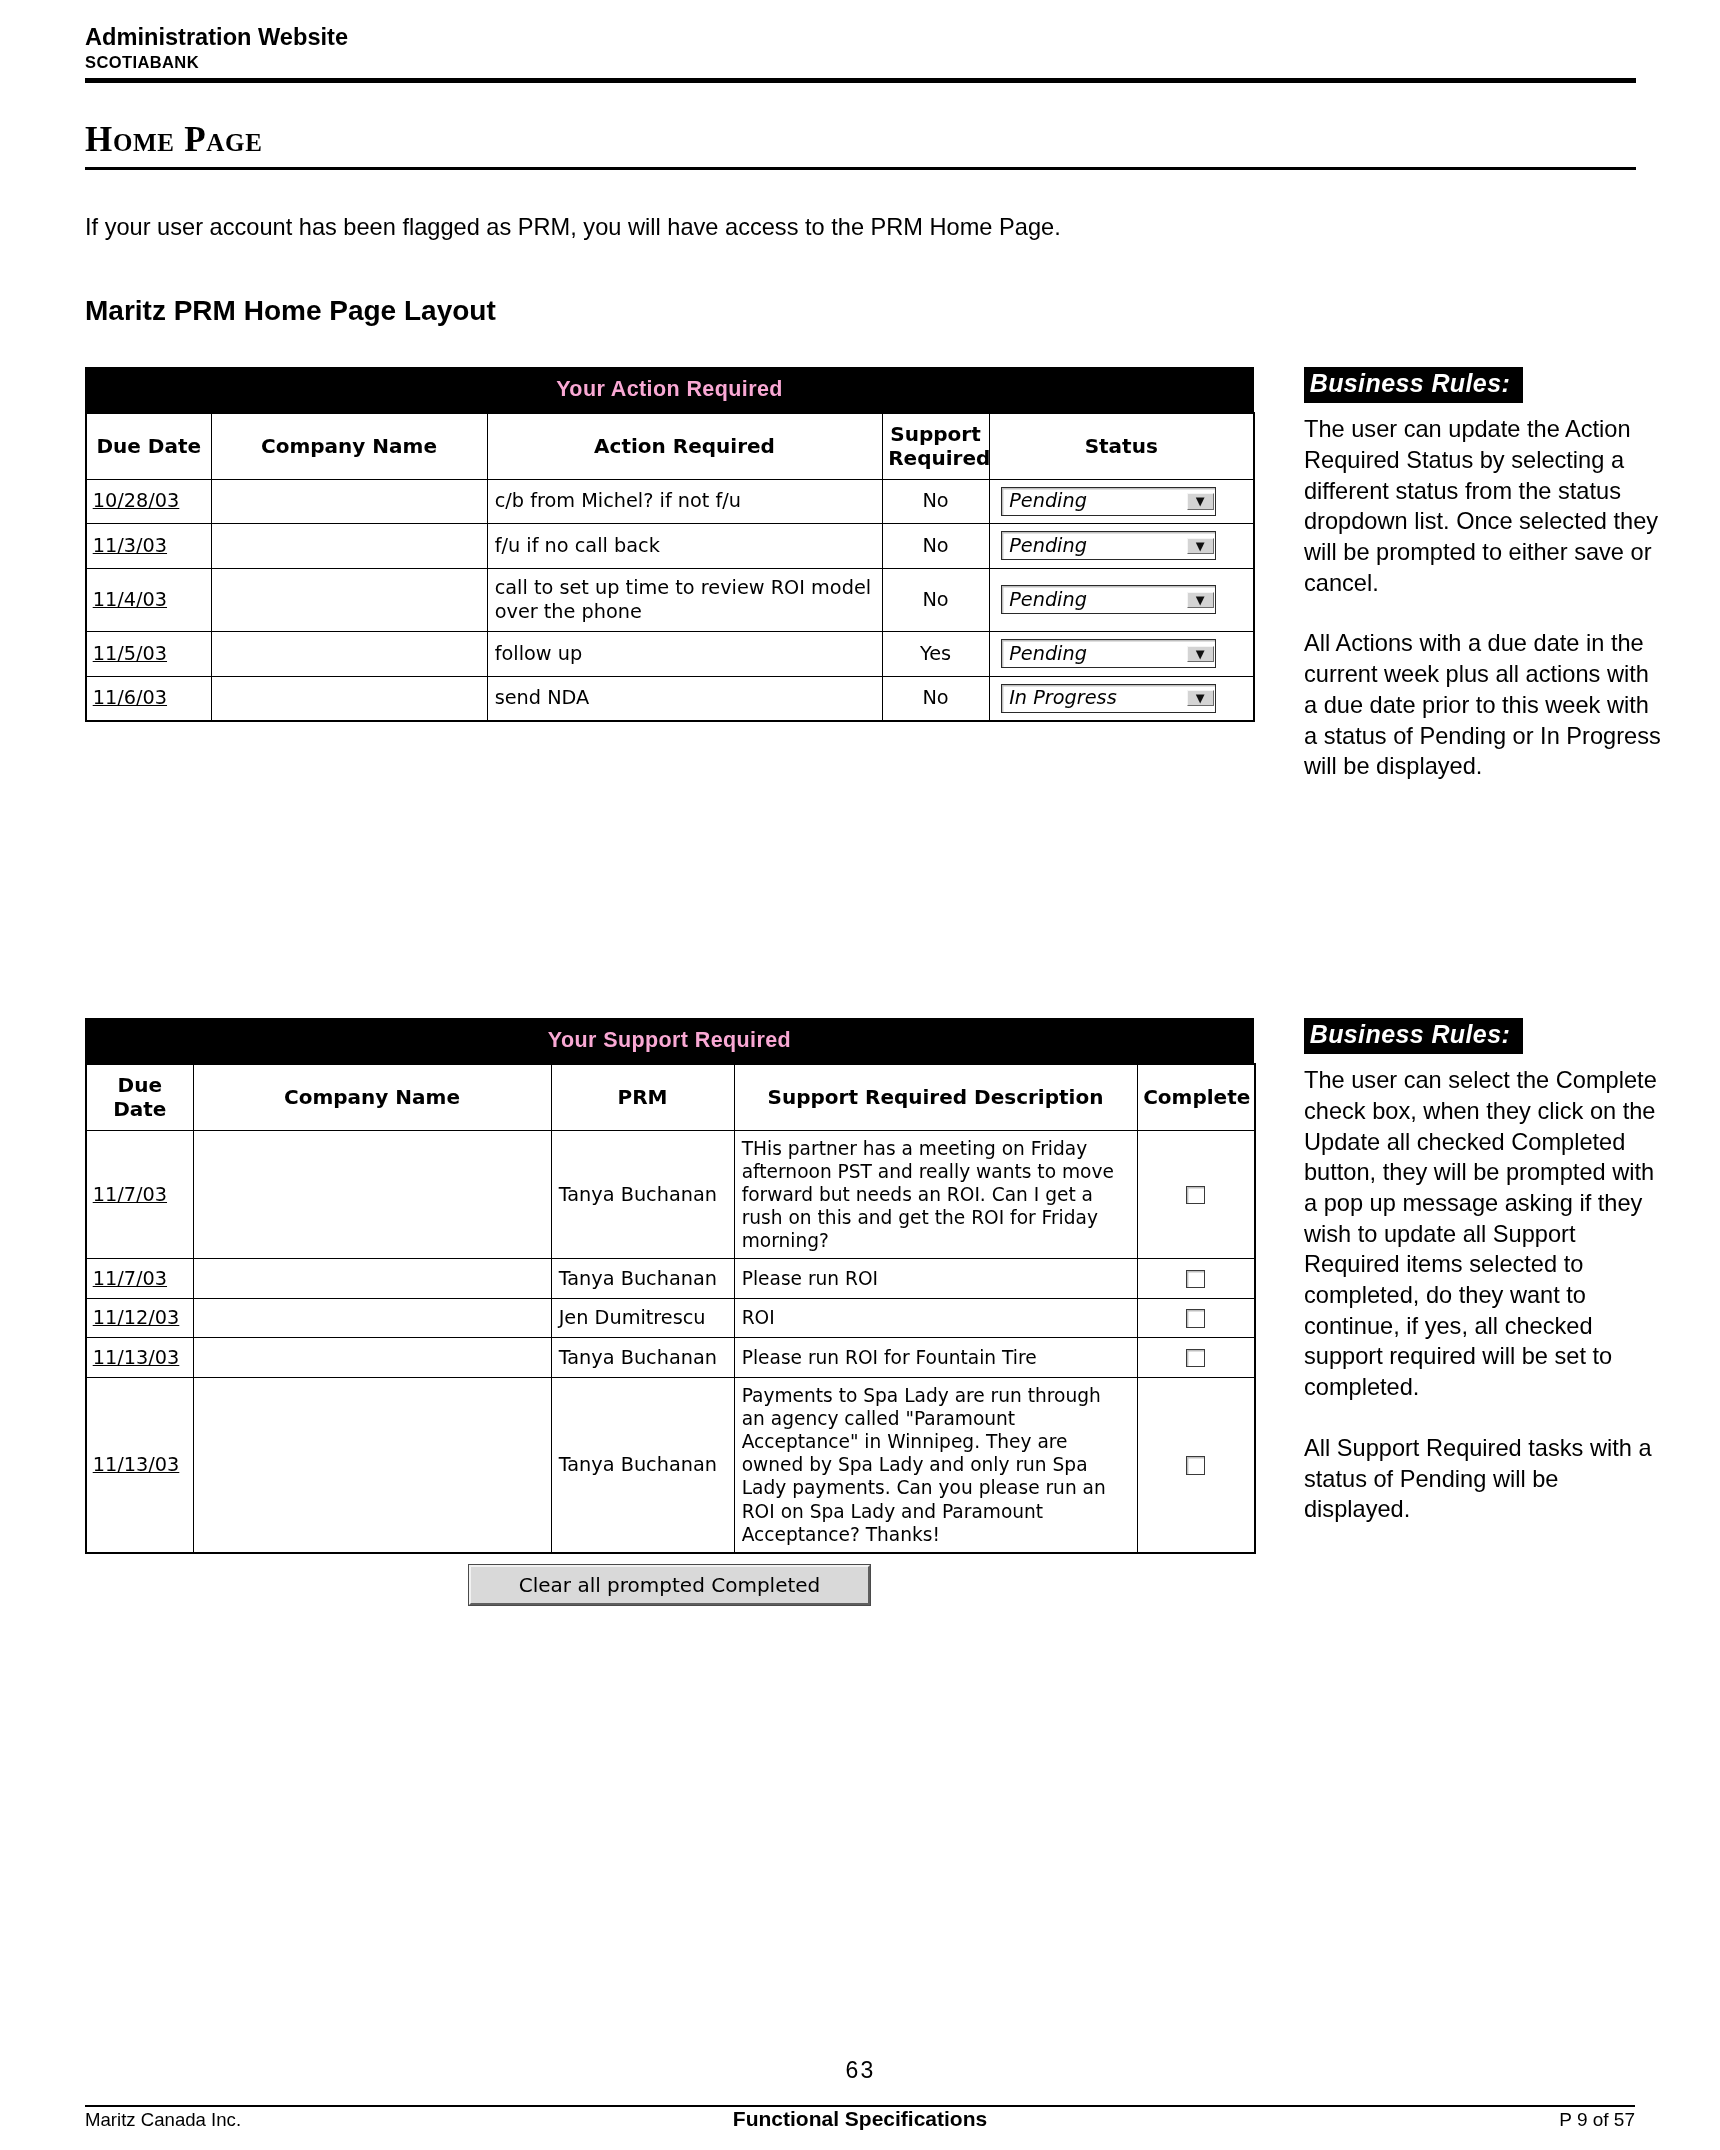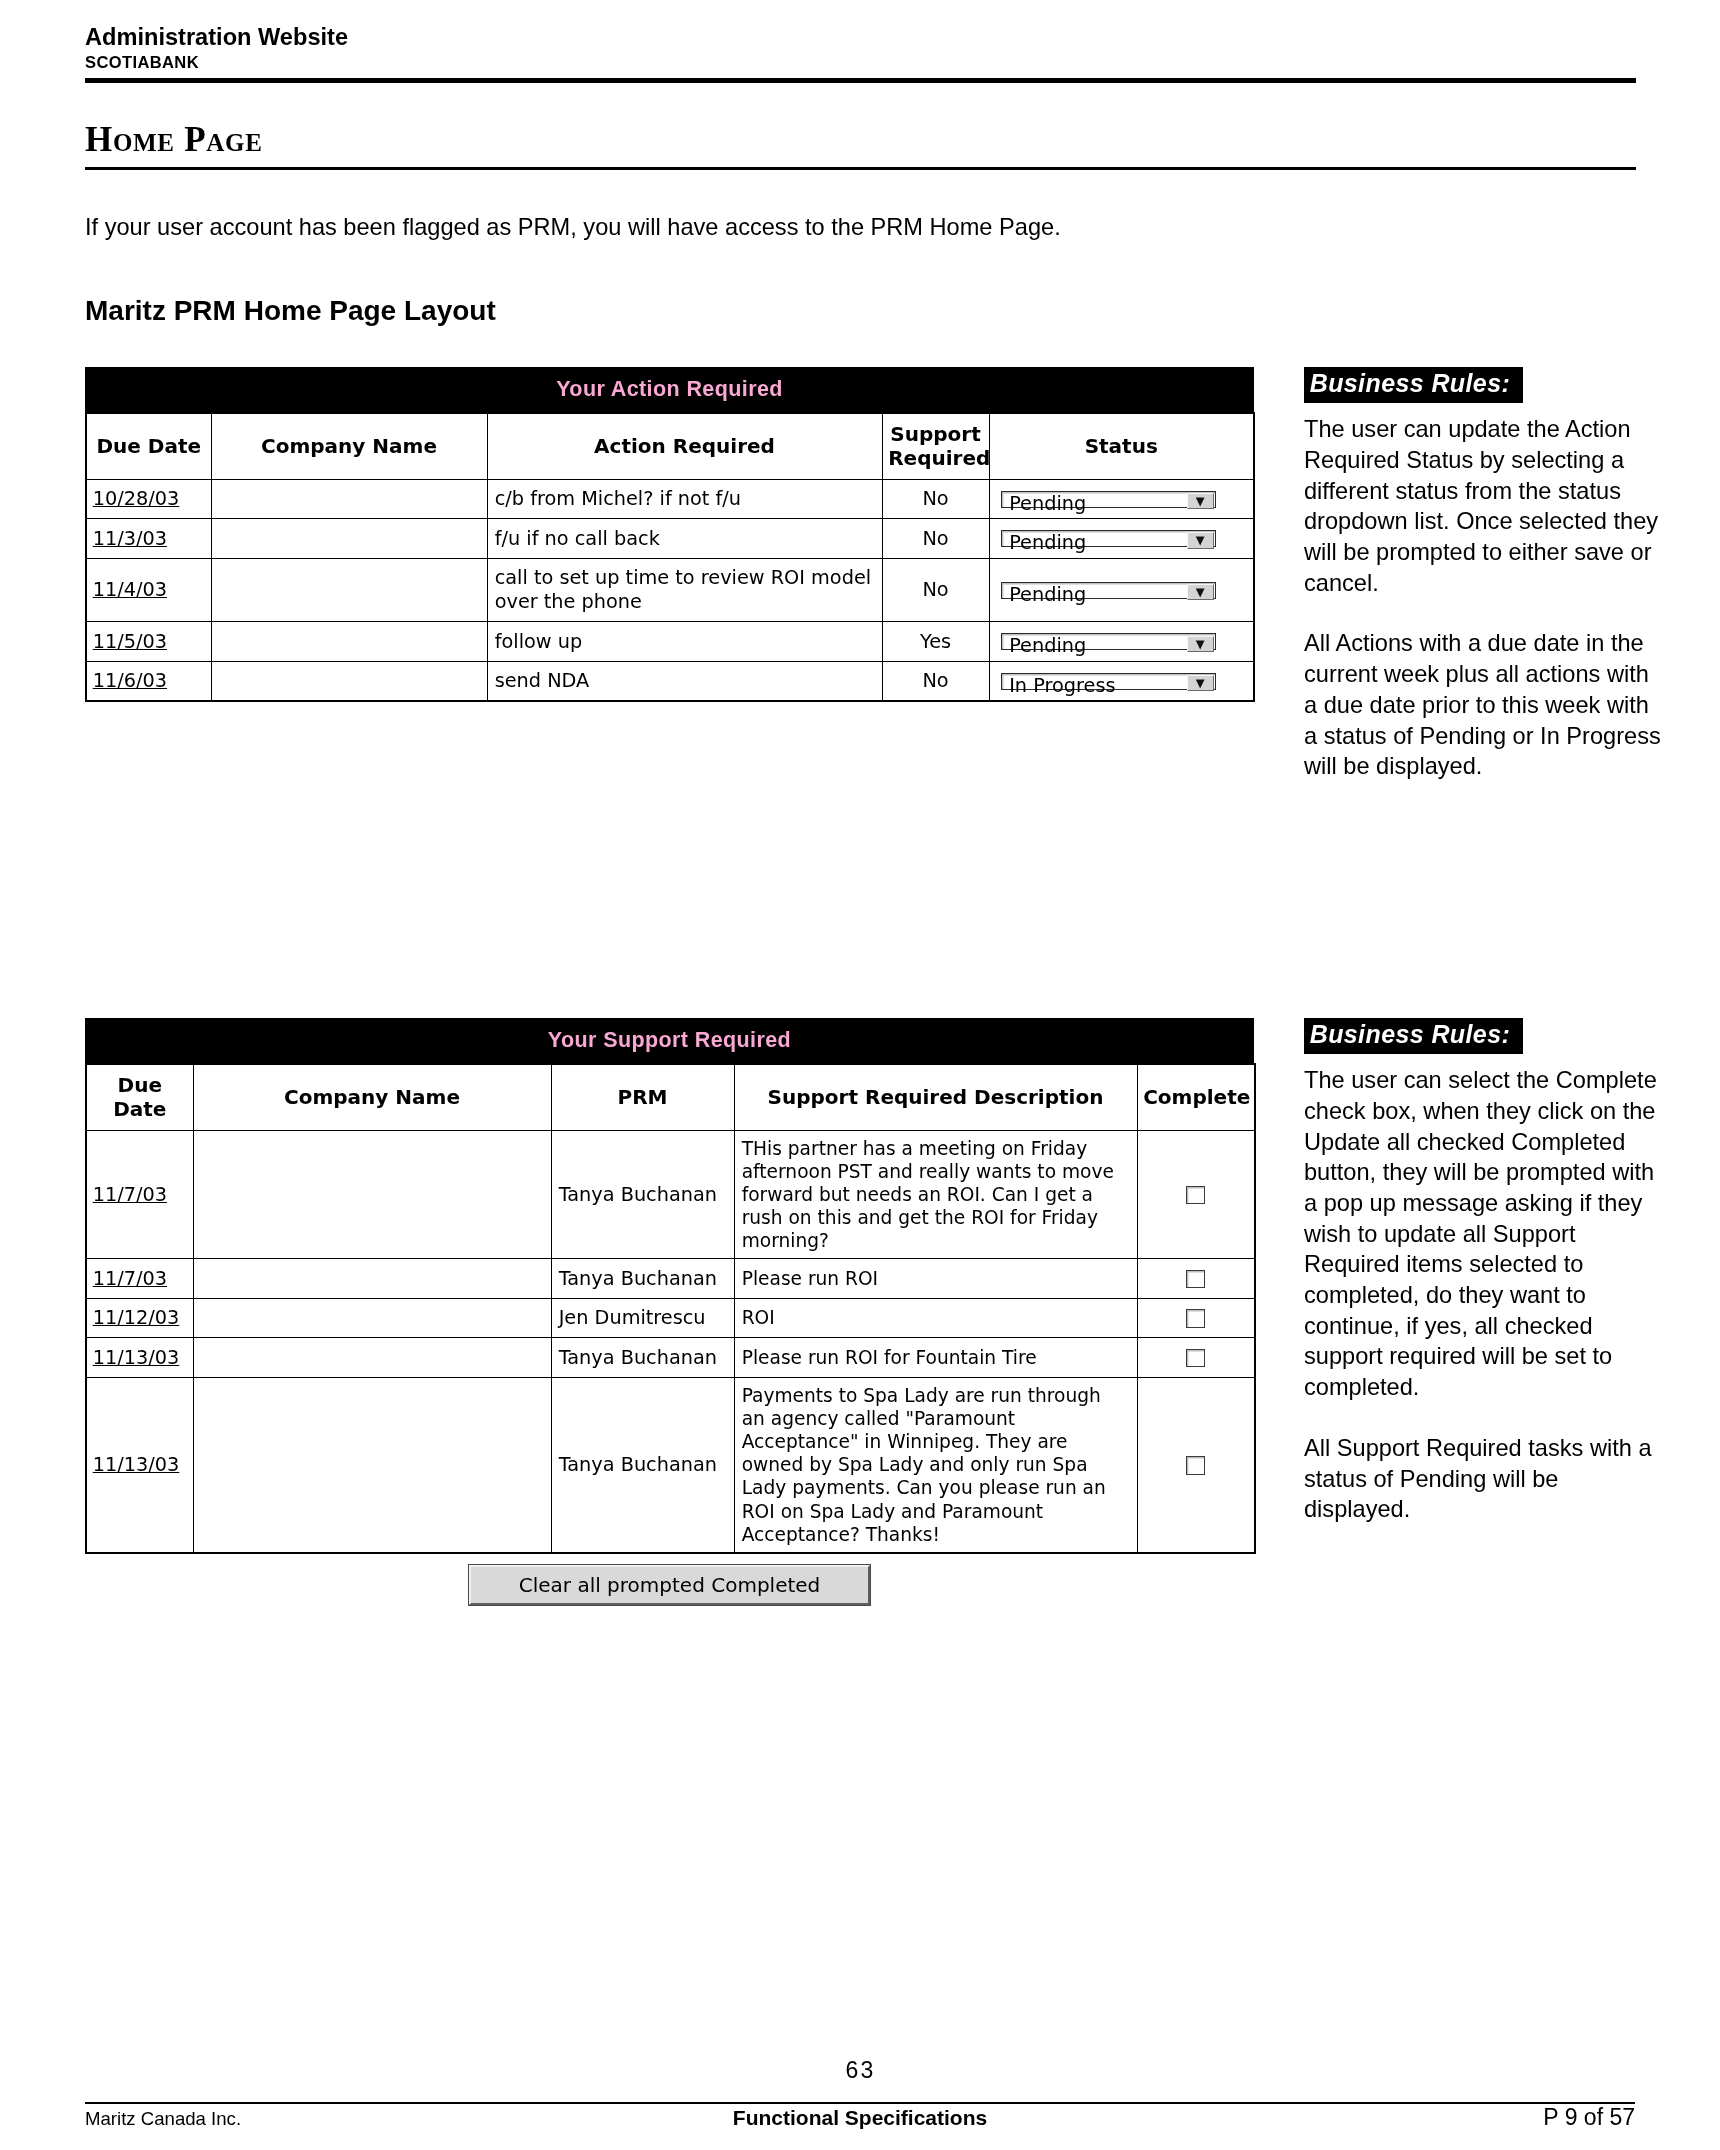--- a/index.html
+++ b/index.html
@@ -53,24 +53,25 @@
     vertical-align: middle; line-height: 1.25;
   }
   td.c-date, td.c-date2 { padding-left: 5.7px; vertical-align: middle; }
   .datelink { text-decoration: underline; }
   td.c-support, td.c-complete { text-align: center; }
   td.c-desc { font-size: 18.6px; padding: 5.7px 7.2px; }
   td.c-prm { font-size: 19.3px; }
 
   
   .dropdown {
-    display: flex; align-items: flex-start; width: 215px; height: 17px;
+    display: flex; align-items: center; width: 215px; height: 29px;
     margin-left: 4.3px; background: #fff;
     border: 1.4px solid #2a2a2a;
     box-shadow: inset 1.4px 1.4px 0 rgba(0,0,0,0.25);
+    font-style: italic;
   }
   .dd-text { flex: 1; display: flex; align-items: center; padding-left: 7.2px; font-size: 19.3px; }
   .dd-arrow {
     width: 27px; margin: 1.4px; background: #d4d4d4;
     border: 1.4px solid; border-color: #f5f5f5 #6a6a6a #6a6a6a #f5f5f5;
     display: flex; align-items: center; justify-content: center;
     font-size: 11.5px; color: #111;
   }
 
   
@@ -107,21 +108,21 @@
     position: absolute; left: 0; right: 0; bottom: 67px;
     text-align: center; font-size: 23px; letter-spacing: 2.1px;
   }
   .footer {
     position: absolute; left: 85px; right: 86px; bottom: 20px;
     border-top: 2.9px solid #000; padding-top: 0;
     display: grid; grid-template-columns: 1fr auto 1fr; align-items: baseline; text-align: center;
   }
   .footer-left { font-size: 18.6px; justify-self: start; }
   .footer-center { font-size: 21px; font-weight: bold; justify-self: center; }
-  .footer-right { font-size: 23px; justify-self: end; }
+  .footer-right { font-size: 19px; justify-self: end; }
 </style>
 </head>
 <body>
 
 <div class="page">
 
   <div>
     <div class="doc-title">Administration Website</div>
     <div class="doc-org">SCOTIABANK</div>
     <div class="header-rule"></div>

